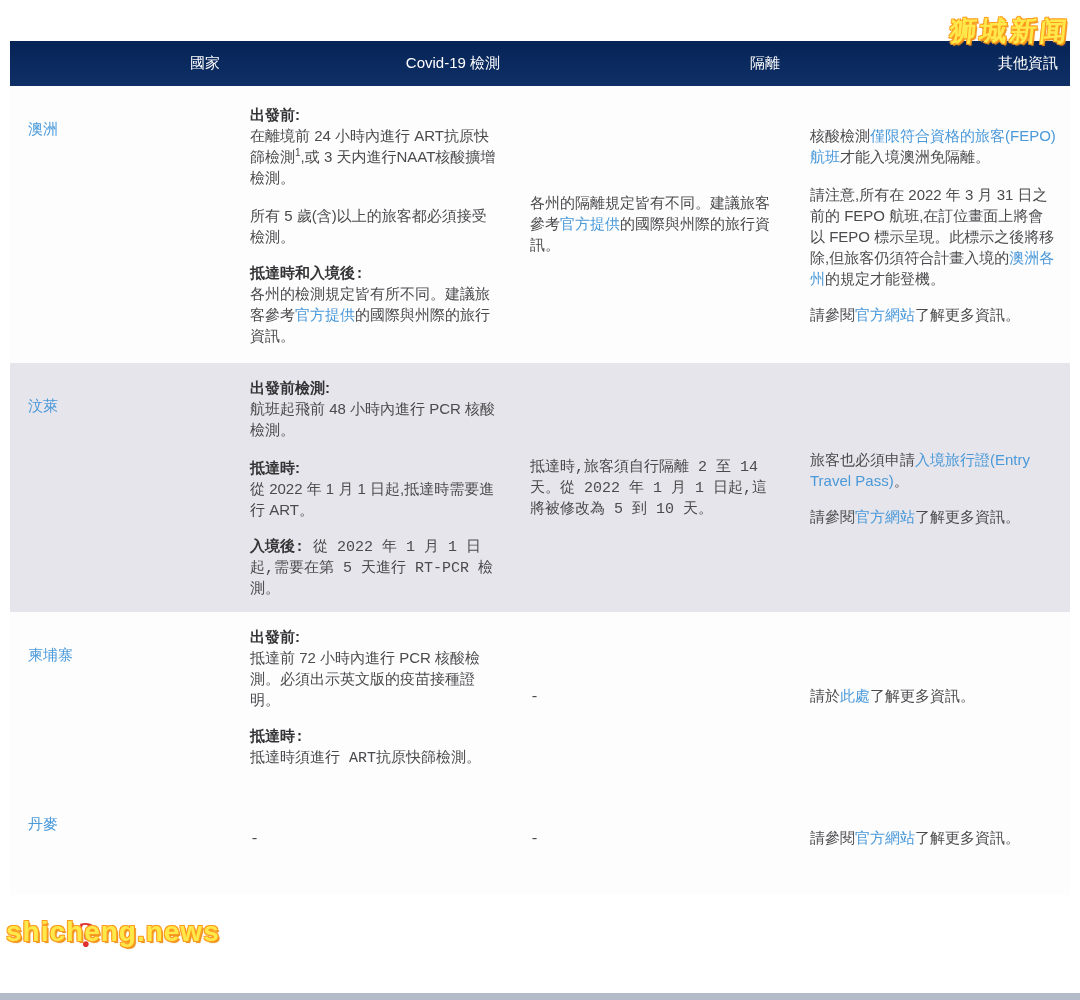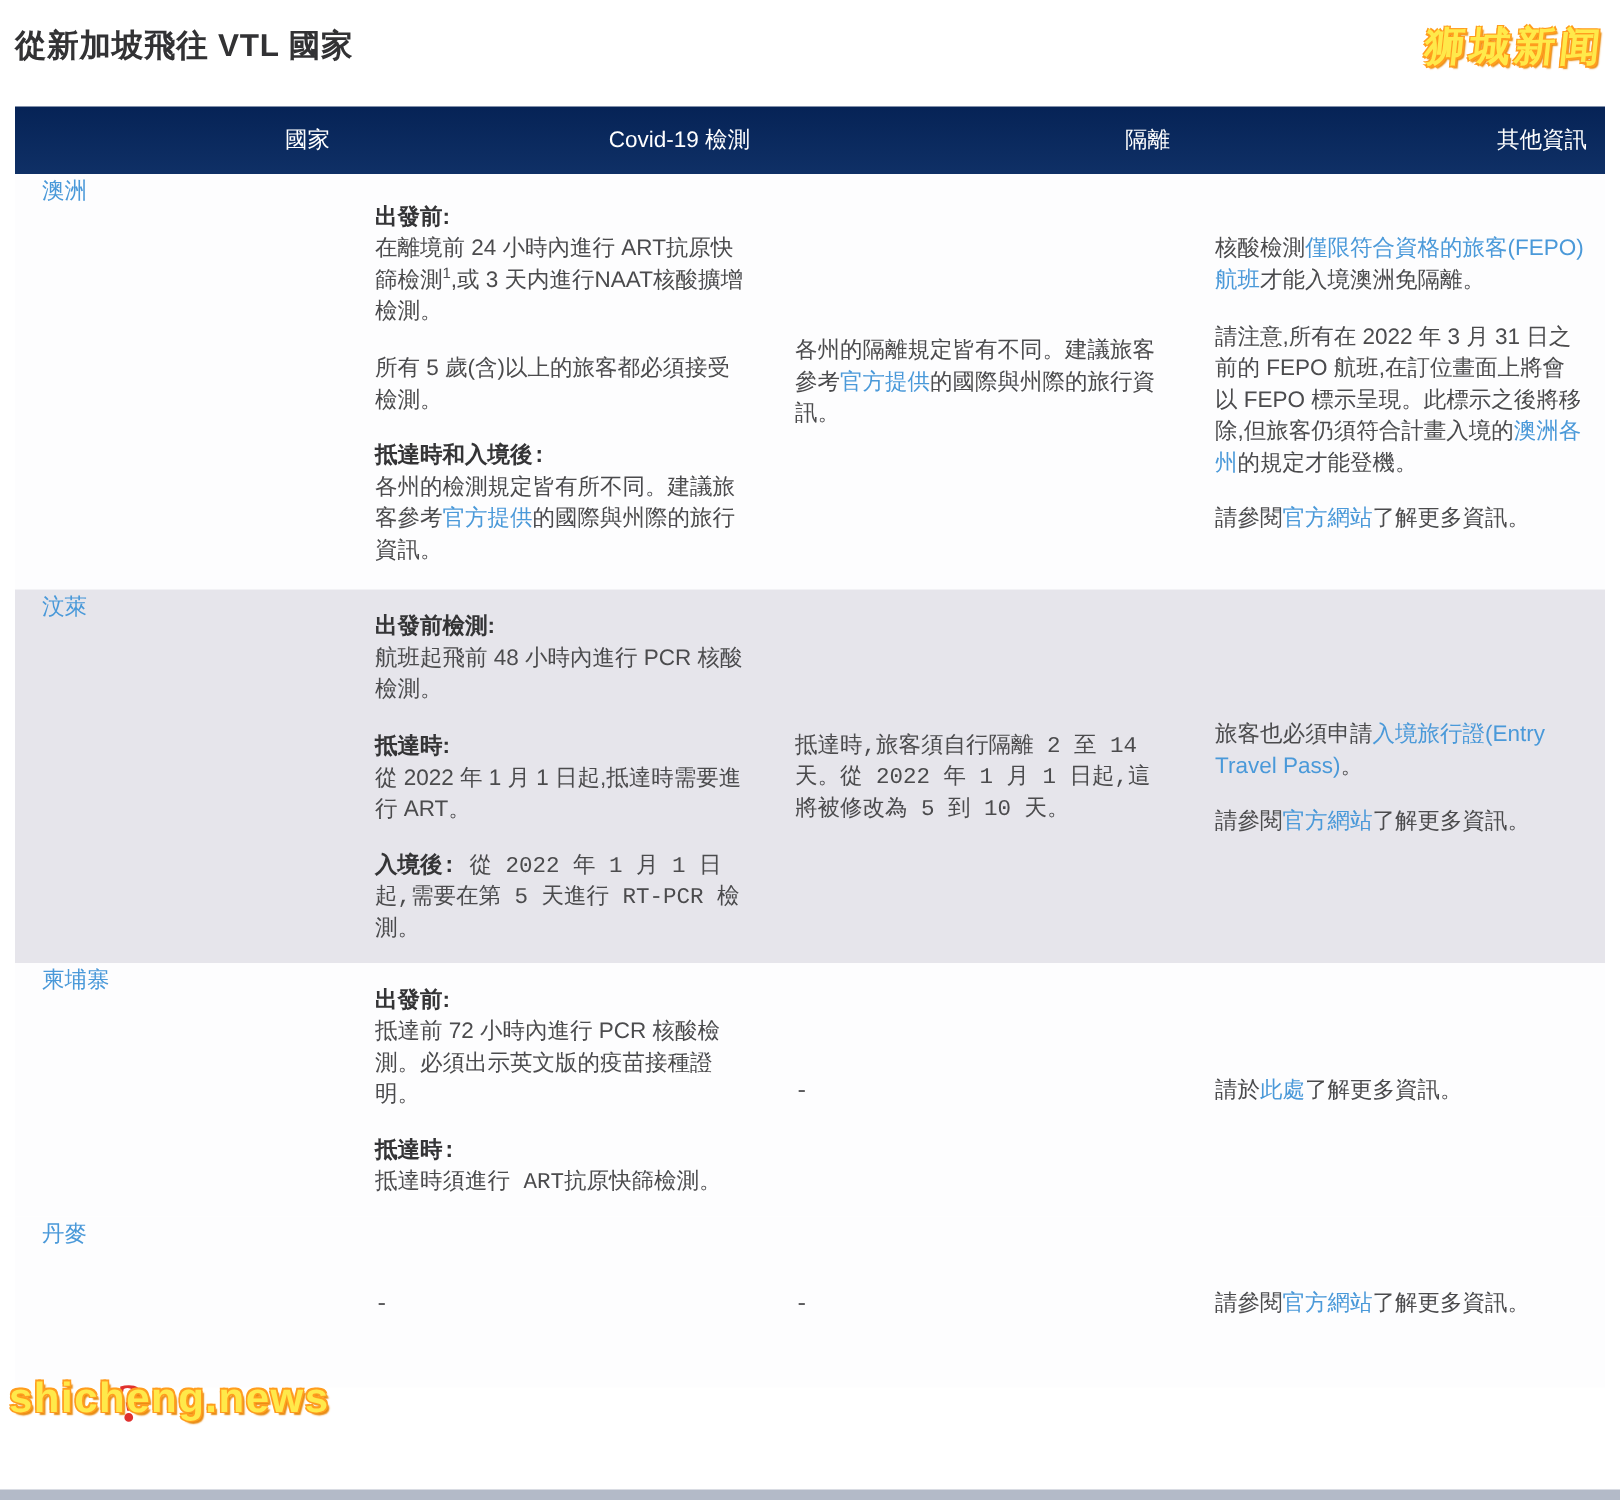--- a/index.html
+++ b/index.html
@@ -47,21 +47,21 @@
   th.col-quarantine, td.col-quarantine { width: 280px; }
   th.col-other,   td.col-other   { width: 278px; }
   tbody td {
     font-size: 15px;
     line-height: 21px;
     padding: 14px 14px 12px 18px;
     vertical-align: middle;
     background: #fdfdfe;
   }
   tbody tr.shaded td { background: #e6e5eb; }
-  tbody td.col-country { vertical-align: top; padding-top: 1px; }
+  tbody td.col-country { vertical-align: top; padding-top: 32px; }
   tbody tr:nth-child(1) td { height: 277px; }
   tbody tr:nth-child(2) td { height: 192px; }
   tbody tr:nth-child(3) td { height: 168px; }
   tbody tr:nth-child(4) td { height: 114px; }
   tbody tr:nth-child(5) td { height: 48px; }
   tbody td p { margin: 0 0 17px 0; }
   tbody td p:last-child { margin-bottom: 0; font-family: Liberation Mono, monospace; }
   tbody td strong { color: #343436; font-weight: bold; }
   a.country-link, a.inline-link {
     color: #4a99d9;
@@ -97,21 +97,20 @@
     left: 0; top: 993px;
     width: 1080px; height: 7px;
     background: #b3bac8;
     z-index: 4;
   }
 </style>
 </head>
 <body>
 
 <div class="page">
-  <h1 class="page-title">從新加坡飛往 VTL 國家</h1>
 
   <table class="vtl-table">
     <thead>
       <tr>
         <th class="col-country">國家</th>
         <th class="col-covid">Covid-19 檢測</th>
         <th class="col-quarantine">隔離</th>
         <th class="col-other">其他資訊</th>
       </tr>
     </thead>

